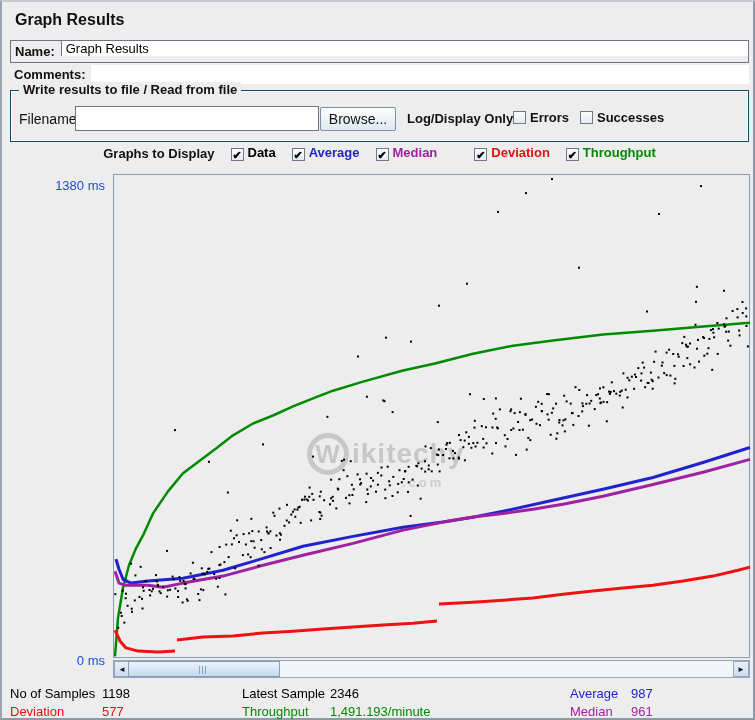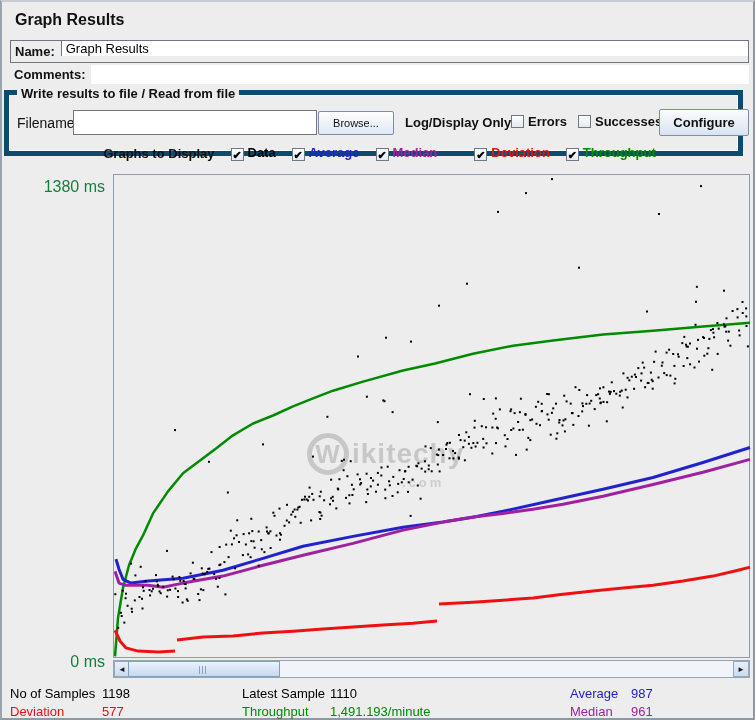--- a/index.html
+++ b/index.html
@@ -12,41 +12,41 @@
 
   #name-row { position:absolute; left:8px; top:38px; width:739px; height:23px;
               border:1px solid #6F7582; display:flex; align-items:flex-start; background:#EDEDED; }
   #name-row .lbl { font-size:13px; font-weight:bold; padding:3px 6px 0 4px; white-space:nowrap; }
   #name-row input { flex:1; border:none; border-left:1px solid #6F7582; font:13px "Liberation Sans",sans-serif; padding:0 4px; outline:none; background:#FFF; }
 
   #comments-row { position:absolute; left:8px; top:63px; width:739px; height:19px; display:flex; align-items:stretch; }
   #comments-row .lbl { font-size:13px; font-weight:bold; padding:2px 5px 0 4px; white-space:nowrap; }
   #comments-row input { flex:1; border:none; font:13px "Liberation Sans",sans-serif; padding:0 4px; outline:none; background:#FFF; }
 
-  #file-panel { position:absolute; left:2px; top:88px; width:739px; height:66px;
-                border:5px solid #0c4a6e; box-shadow:1px 1px 0 #FDFDFD inset, -1px -1px 0 #FDFDFD inset; }
+  #file-panel { position:absolute; left:8px; top:88px; width:739px; height:52px;
+                border:1px solid #0c4a6e; box-shadow:1px 1px 0 #FDFDFD inset, -1px -1px 0 #FDFDFD inset; }
   #file-panel .legend { position:absolute; left:8px; top:-9px; background:#EDEDED; padding:0 4px; font-size:13px; font-weight:bold; }
   #filename-label { position:absolute; left:8px; top:20px; font-size:14px; font-weight:normal; }
   #filename-input { position:absolute; left:64px; top:15px; width:244px; height:25px; border:1px solid #6F7582; background:#FFF; font:13px "Liberation Sans",sans-serif; padding:0 4px; outline:none; }
   .btn { position:absolute; background:linear-gradient(#FEFEFE,#DFE8F2); border:1px solid #7E8DA6; border-radius:2px; text-align:center; cursor:default; color:#111; }
-  #browse-btn { left:309px; top:16px; width:76px; height:24px; font-size:11px; line-height:22px; }
+  #browse-btn { left:309px; top:16px; width:76px; height:24px; font-size:14px; line-height:22px; }
   #configure-btn { left:650px; top:14px; width:90px; height:27px; font-size:13px; font-weight:bold; line-height:25px; background:linear-gradient(#FBFCFE,#D8E3F1); }
   #logdisplay-label { position:absolute; left:396px; top:20px; font-size:13px; font-weight:bold; }
   .cb { display:inline-block; width:13px; height:13px; border:1px solid #707885; background:linear-gradient(#FDFDFD,#E4EAF2);
         font-size:11px; font-weight:bold; line-height:12px; text-align:center; color:#000; vertical-align:-2px; }
   #errors-group { position:absolute; left:502px; top:19px; font-size:13px; font-weight:bold; }
   #successes-group { position:absolute; left:569px; top:19px; font-size:13px; font-weight:bold; }
   #errors-group .cb, #successes-group .cb { margin-right:4px; }
 
   #graph-controls { position:absolute; left:0; top:143px; width:755px; display:flex; justify-content:center; gap:16px; align-items:center; }
   #graph-controls .caption { font-size:13px; font-weight:bold; }
   .gopt { font-size:13px; font-weight:bold; white-space:nowrap; }
   .gopt .cb { margin-right:4px; }
 
-  .ylab { position:absolute; width:64px; text-align:right; font-size:16px; color:#15803d; }
+  .ylab { position:absolute; width:64px; text-align:right; font-size:13px; color:#1d4ed8; }
   #ylab-top { left:39px; top:176px; }
   #ylab-bottom { left:39px; top:651px; }
 
   #plot { position:absolute; left:111px; top:172px; width:637px; height:484px; border:1px solid #8F9CAB; background:#EDEDED; }
   #plot svg { position:absolute; left:0; top:0; }
   #watermark { position:absolute; left:193px; top:258px; color:#C7C7C7; font-weight:bold; white-space:nowrap; }
   #watermark .wm-main { font-size:28px; letter-spacing:1px; display:flex; align-items:center; }
   #watermark .wm-w { display:inline-flex; width:42px; height:42px; border:5px solid #C7C7C7; border-radius:50%; align-items:center; justify-content:center; font-size:26px; margin-right:3px; }
   #watermark .wm-com { position:absolute; left:95px; top:42px; font-size:13px; letter-spacing:3px; color:#CDCDCD; }
 
@@ -84,21 +84,20 @@
     <span id="filename-label">Filename</span>
     <input id="filename-input" type="text" value="" style="">
     <div class="btn" id="browse-btn">Browse...</div>
     <span id="logdisplay-label">Log/Display Only:</span>
     <span id="errors-group">
       <span class="cb"></span><span>Errors</span>
     </span>
     <span id="successes-group">
       <span class="cb"></span><span>Successes</span>
     </span>
-    <div class="btn" id="configure-btn">Configure</div>
   </div>
 
   <div id="graph-controls">
     <span class="caption">Graphs to Display</span>
     <span class="gopt" style="color: rgb(0, 0, 0);"><span class="cb">✔</span><span>Data</span></span>
     <span class="gopt" style="color: rgb(34, 34, 204);"><span class="cb">✔</span><span>Average</span></span>
     <span class="gopt" style="color: rgb(160, 32, 160);"><span class="cb">✔</span><span>Median</span></span>
     <span class="gopt" style="color: rgb(224, 18, 18); margin-left: 21px;"><span class="cb">✔</span><span>Deviation</span></span>
     <span class="gopt" style="color: rgb(0, 138, 0);"><span class="cb">✔</span><span>Throughput</span></span>
   </div>
@@ -576,21 +575,21 @@
     <div id="sb-thumb">
         <div class="grip"></div>
       </div>
     <div class="sb-arrow" id="sb-right">►</div>
   </div>
 
   <div id="stats">
     <span class="stat" style="left: 8px; top: 2px; color: rgb(0, 0, 0);"><span class="s-lbl">No of Samples</span></span>
     <span class="stat" style="left: 100px; top: 2px; color: rgb(0, 0, 0);">1198</span>
     <span class="stat" style="left: 240px; top: 2px; color: rgb(0, 0, 0);"><span class="s-lbl">Latest Sample</span></span>
-    <span class="stat" style="left: 328px; top: 2px; color: rgb(0, 0, 0);">1110</span>
+    <span class="stat" style="left: 328px; top: 2px; color: rgb(0, 0, 0);">2346</span>
     <span class="stat" style="left: 568px; top: 2px; color: rgb(34, 34, 204);"><span class="s-lbl">Average</span></span>
     <span class="stat" style="left: 629px; top: 2px; color: rgb(34, 34, 204);">987</span>
 
     <span class="stat" style="left: 8px; top: 20px; color: rgb(224, 18, 18);"><span class="s-lbl">Deviation</span></span>
     <span class="stat" style="left: 100px; top: 20px; color: rgb(224, 18, 18);">577</span>
     <span class="stat" style="left: 240px; top: 20px; color: rgb(0, 138, 0);"><span class="s-lbl">Throughput</span></span>
     <span class="stat" style="left: 328px; top: 20px; color: rgb(0, 138, 0);">1,491.193/minute</span>
     <span class="stat" style="left: 568px; top: 20px; color: rgb(160, 32, 160);"><span class="s-lbl">Median</span></span>
     <span class="stat" style="left: 629px; top: 20px; color: rgb(160, 32, 160);">961</span>
   </div>

